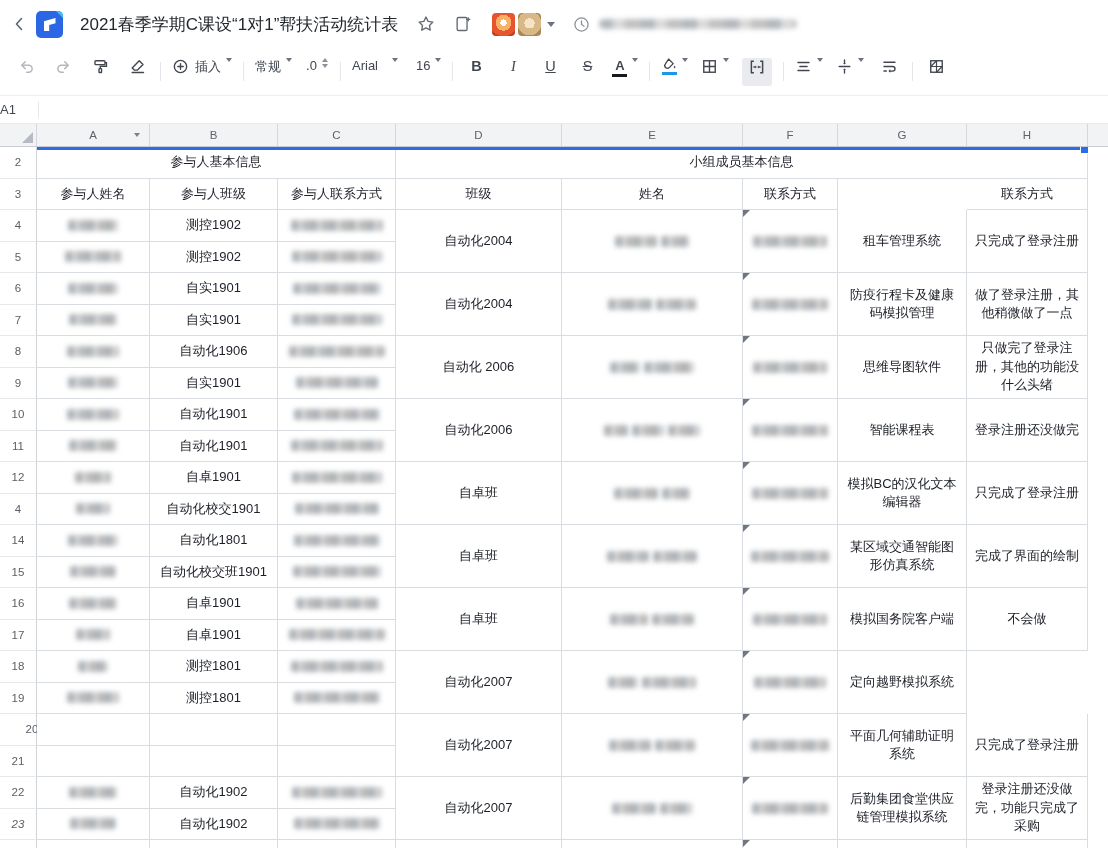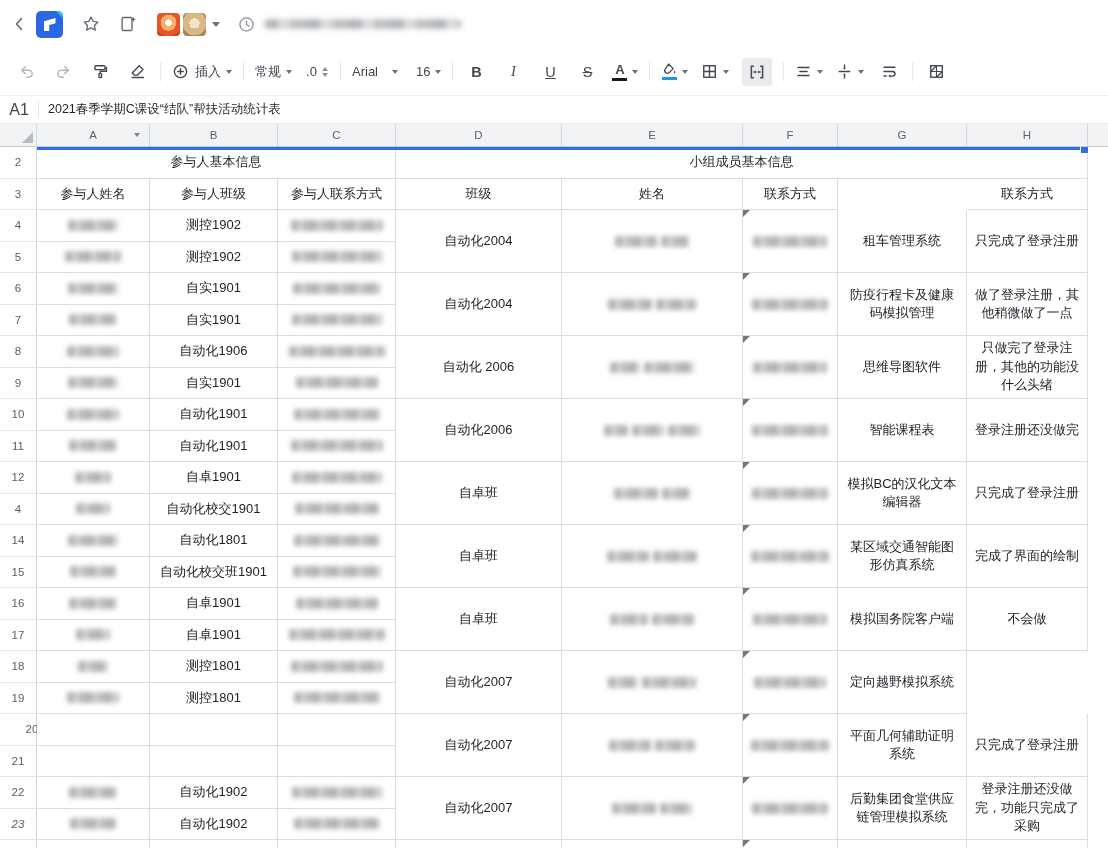--- a/index.html
+++ b/index.html
@@ -28,42 +28,42 @@
   .avatar.a2{margin-left:3px;background:radial-gradient(circle at 50% 45%,#f4e3c4 0 30%,#d9b887 30% 70%,#a98757 70%);}
   .caret{width:0;height:0;border-left:4px solid transparent;border-right:4px solid transparent;border-top:5px solid #6b7280;}
   .caret.sm{border-left-width:3.5px;border-right-width:3.5px;border-top-width:4.5px;}
   .av-caret{margin-left:6px;}
   .edit-note{display:flex;align-items:center;margin-left:18px;}
   .blurbar{height:10px;border-radius:5px;background:repeating-linear-gradient(90deg,#9aa0a6 0 14px,#cdcdcd 14px 26px,#adadad 26px 42px);filter:blur(2.5px);opacity:.75;}
 
   
   .toolbar{height:48px;display:flex;align-items:center;padding:0 14px;background:#fff;border-bottom:1px solid #eceef0;}
   .sep{width:1px;height:19px;background:#e4e6e9;margin:0 11px;flex:none;}
-  .btn{display:flex;align-items:center;justify-content:center;min-width:24px;height:28px;border-radius:3px;cursor:pointer;flex:none;color:var(--icon);}
+  .btn{display:flex;align-items:flex-start;justify-content:center;min-width:24px;height:28px;border-radius:3px;cursor:pointer;flex:none;color:var(--icon);}
   .btn+.btn{margin-left:13px;}
   .btn.active{background:#e9ebee;}
   .btn .lbl{font-size:13px;color:var(--tb-text);}
   .btn .caret{margin-left:5px;}
   .letter{font-size:14.5px;color:var(--tb-text);}
   .letter.b{font-weight:bold;}
   .letter.i{font-style:italic;font-family:"Liberation Serif","DejaVu Serif",serif;}
   .letter.u{text-decoration:underline;}
   .letter.s{text-decoration:line-through;}
   .stack{display:flex;flex-direction:column;align-items:center;}
   .bar{width:15px;height:3px;margin-top:1px;}
   .bar.black{background:#17191c;}
   .bar.blue{background:#1f97e8;}
   .spin{display:flex;flex-direction:column;margin-left:5px;row-gap:2px;}
   .spin i{width:0;height:0;border-left:3.5px solid transparent;border-right:3.5px solid transparent;}
   .spin .up{border-bottom:4px solid #8b919a;}
   .spin .dn{border-top:4px solid #8b919a;}
 
   
   .fbar{height:28px;display:flex;align-items:center;border-bottom:1px solid #e8eaec;background:#fff;}
-  .fref{width:38px;text-align:center;font-size:16px;color:#41464f;flex:none;}
+  .fref{width:38px;text-align:left;font-size:13px;color:#41464f;flex:none;}
   .fdiv{width:1px;height:16px;background:#e6e8ea;flex:none;}
   .fval{font-size:12.5px;color:#1d2127;padding-left:9px;white-space:nowrap;}
 
   
   .colheaders{display:grid;grid-template-columns:37px 113px 128px 118px 166px 181px 95px 129px 121px 20px;height:23px;border-bottom:1px solid #c9cdd2;}
   .colh{background:var(--hdr-bg);border-right:1px solid #d4d7dc;display:flex;align-items:center;justify-content:center;font-size:11.5px;color:#5c636b;position:relative;cursor:pointer;}
   .colh.corner::after{content:"";position:absolute;right:3px;bottom:3px;width:0;height:0;border-bottom:11px solid #b6bac1;border-left:11px solid transparent;}
   .colh .filter-caret{position:absolute;right:9px;top:9px;width:0;height:0;border-left:3.5px solid transparent;border-right:3.5px solid transparent;border-top:4.5px solid #7a8188;}
   .colh.stub{border-right:none;}
 
@@ -85,20 +85,21 @@
     <svg width="14" height="16" viewBox="0 0 14 16">
         <path d="M9.5 2.5 L4.5 8 L9.5 13.5" fill="none" stroke="#5f6673" stroke-width="1.6" stroke-linecap="round" stroke-linejoin="round"></path>
       </svg>
   </div>
   <div class="logo">
     <svg width="27" height="27" viewBox="0 0 27 27">
       <path d="M8 20 V10.2 l11.5 -3.1 v5.2 l-6.3 1.8 V20 z" fill="#ffffff"></path>
       <path d="M20 0 h4 a3 3 0 0 1 3 3 v4 z" fill="#3ec1f3"></path>
     </svg>
   </div>
+  <div class="doc-title">2021春季学期C课设“1对1”帮扶活动统计表</div>
   <div class="tb-ic">
     <svg width="18" height="18" viewBox="0 0 16 16">
         <path d="M8 1.8 l1.9 3.9 4.2 .6 -3 3 .7 4.2 -3.8 -2 -3.8 2 .7 -4.2 -3 -3 4.2 -.6 z" fill="none" stroke="#646a73" stroke-width="1.2" stroke-linejoin="round"></path>
       </svg>
   </div>
   <div class="tb-ic">
     <svg width="18" height="18" viewBox="0 0 16 16">
         <rect x="2.8" y="2.2" width="8.8" height="11.6" rx="1.2" fill="none" stroke="#646a73" stroke-width="1.2"></rect>
         <path d="M12.7 5.2 v-2.6 M11.4 3.9 h2.6" stroke="#646a73" stroke-width="1.2" stroke-linecap="round"></path>
       </svg>
@@ -249,21 +250,20 @@
         <rect x="2.6" y="2.6" width="10.8" height="10.8" fill="none" stroke="#41464f" stroke-width="1.3"></rect>
         <path d="M8 2.6 V13.4 M2.6 8 H13.4" stroke="#41464f" stroke-width="1.1"></path>
         <path d="M2.6 8 L8 2.6 M8 13.4 L13.4 8" stroke="#41464f" stroke-width="1.1"></path>
       </svg>
   </div>
 </div>
 
 <div class="fbar">
   <div class="fref">A1</div>
   <div class="fdiv"></div>
-  <div class="fval">2021春季学期C课设“结队”帮扶活动统计表</div>
 </div>
 
 <div class="colheaders" id="colheaders">
     <div class="colh corner"></div>
     <div class="colh">A<span class="filter-caret"></span></div>
     <div class="colh">B</div>
     <div class="colh">C</div>
     <div class="colh">D</div>
     <div class="colh">E</div>
     <div class="colh">F</div>

